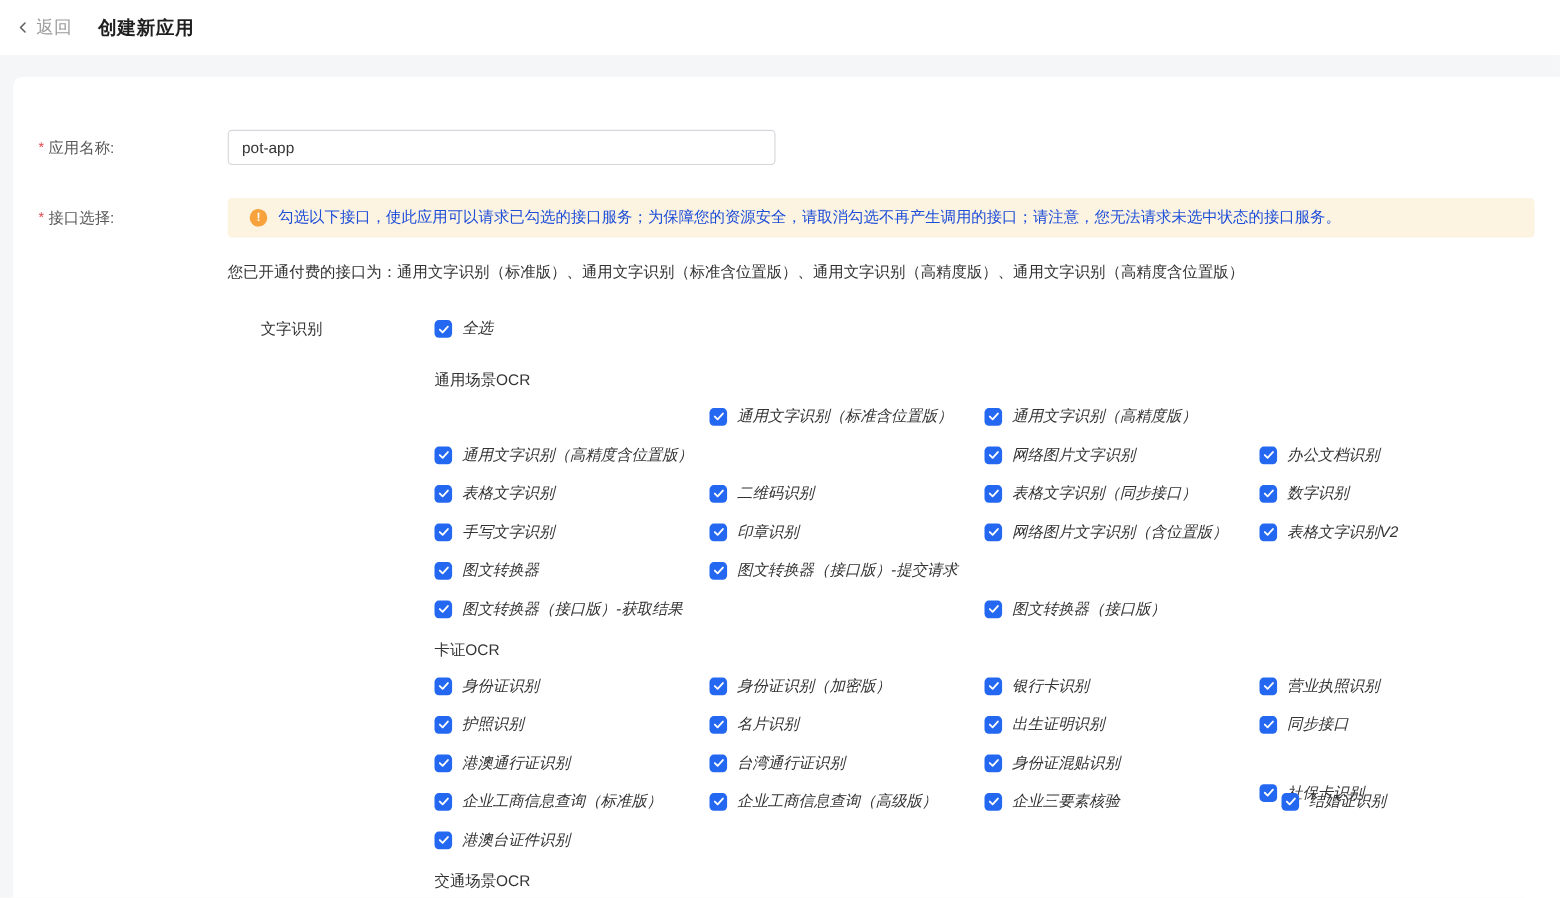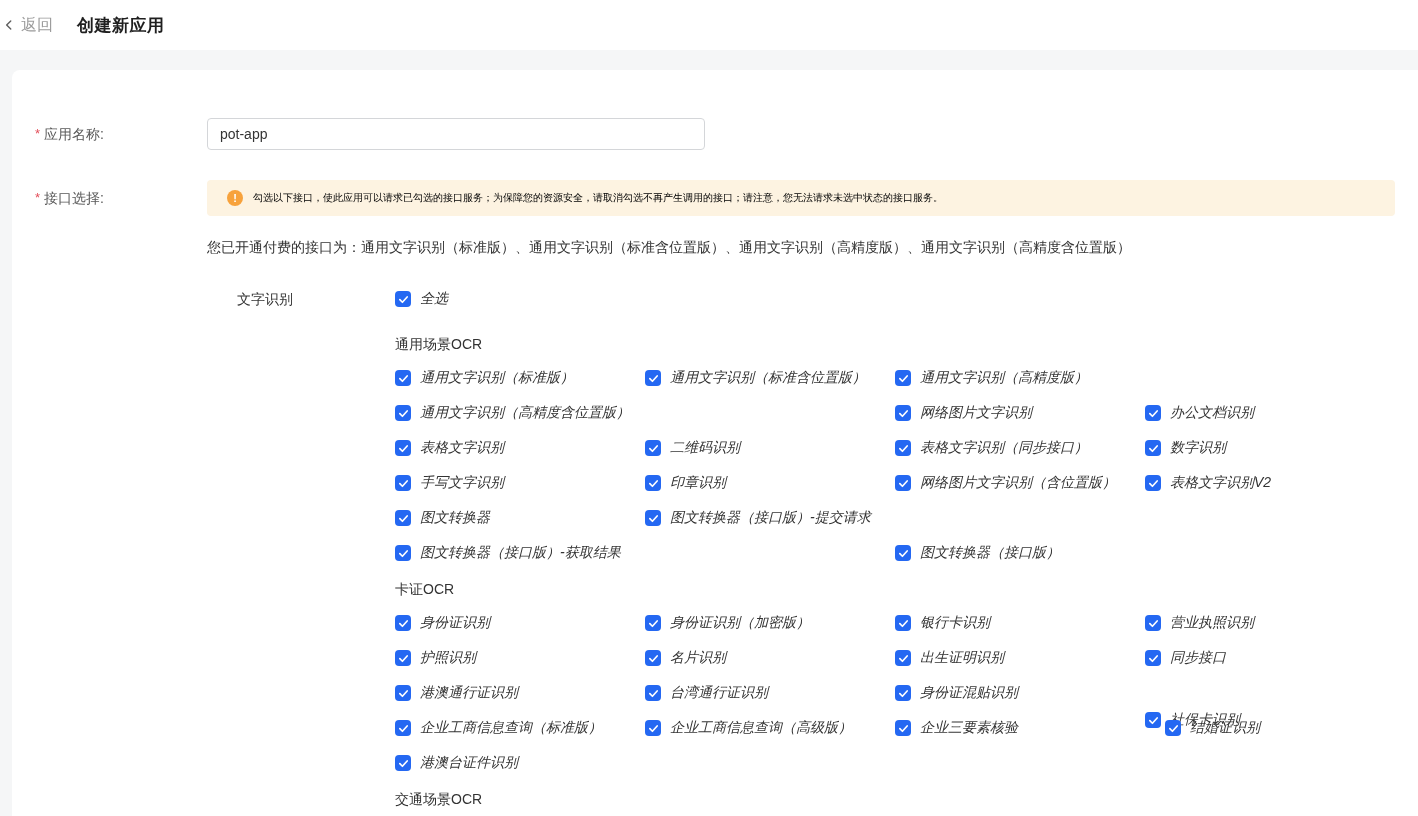--- a/index.html
+++ b/index.html
@@ -6,21 +6,21 @@
     --accent-blue:#2468f2;
     --warning-bg:#fdf3e1;
     --warning-icon-bg:#f7a23c;
     --required-red:#e34d59;
   }
   *{margin:0;padding:0;box-sizing:border-box;}
   html,body{width:1418px;height:816px;overflow:hidden;background:#fff;
     font-family:"Liberation Sans","DejaVu Sans",sans-serif;}
 
   
-  .topbar{height:50px;background:#fff;display:flex;align-items:center;padding-left:2px;}
+  .topbar{height:50px;background:#fff;display:flex;align-items:center;padding-left:14px;}
   .back{display:flex;align-items:center;gap:5px;cursor:pointer;}
   .back-chev{display:flex;align-items:center;color:#5f5f5f;}
   .back-label{font-size:16px;color:#9c9c9c;}
   .page-title{font-size:17px;font-weight:700;color:#1f1f1f;margin-left:24px;letter-spacing:.5px;}
 
   
   .content{position:absolute;top:50px;left:0;right:0;bottom:0;background:#f5f6f7;}
   .panel{position:absolute;top:20px;left:12px;right:0;bottom:0;background:#fff;
     border-radius:8px 0 0 0;padding:48px 23px 0 23px;overflow:hidden;}
 
@@ -36,21 +36,21 @@
     font-family:"Liberation Sans","DejaVu Sans",sans-serif;}
 
   .row-api{margin-top:30px;align-items:flex-start;}
   .row-api .form-label{line-height:36px;}
 
   .warn-banner{height:36px;background:var(--warning-bg);border-radius:4px;
     display:flex;align-items:center;gap:10px;padding:0 16px 0 20px;}
   .warn-icon{flex:0 0 16px;width:16px;height:16px;border-radius:50%;
     background:var(--warning-icon-bg);color:#fff;font-size:11px;font-weight:700;
     display:flex;align-items:center;justify-content:center;line-height:1;}
-  .warn-text{font-size:10px;color:#000000;white-space:nowrap;overflow:hidden;}
+  .warn-text{font-size:14px;color:#1d4ed8;white-space:nowrap;overflow:hidden;}
 
   .paid-notice{margin-top:21px;font-size:14px;color:#333;line-height:20px;}
 
   .category-section{margin-top:32px;display:flex;}
   .category-label{flex:0 0 188px;padding-left:30px;font-size:14px;color:#333;line-height:20px;}
   .category-content{flex:1;min-width:0;}
 
   .checkbox-item{display:inline-flex;align-items:center;gap:9px;height:20px;cursor:pointer;font-style:italic;}
   .checkbox{width:16px;height:16px;border-radius:4px;background:var(--accent-blue);
     display:flex;align-items:center;justify-content:center;flex:0 0 16px;}
@@ -115,28 +115,20 @@
                     </svg>
                 </span>
                 <span class="checkbox-label">全选</span>
               </label>
             </div>
 
             <div id="groups">
   <div class="group">
     <div class="group-title">通用场景OCR</div>
     <div class="group-grid">
-  <label class="checkbox-item" style="grid-column-start: 1; grid-row-start: 1;">
-    <span class="checkbox">
-      <svg width="11" height="11" viewBox="0 0 12 12">
-                          <path d="M2 6.2l2.8 2.8L10 3.2" stroke="#fff" stroke-width="1.8" fill="none" stroke-linecap="round" stroke-linejoin="round"></path>
-                        </svg>
-    </span>
-    <span class="checkbox-label">通用文字识别（标准版）</span>
-  </label>
 
   <label class="checkbox-item" style="grid-column-start: 2; grid-row-start: 1;">
     <span class="checkbox">
       <svg width="11" height="11" viewBox="0 0 12 12">
                           <path d="M2 6.2l2.8 2.8L10 3.2" stroke="#fff" stroke-width="1.8" fill="none" stroke-linecap="round" stroke-linejoin="round"></path>
                         </svg>
     </span>
     <span class="checkbox-label">通用文字识别（标准含位置版）</span>
   </label>
 

